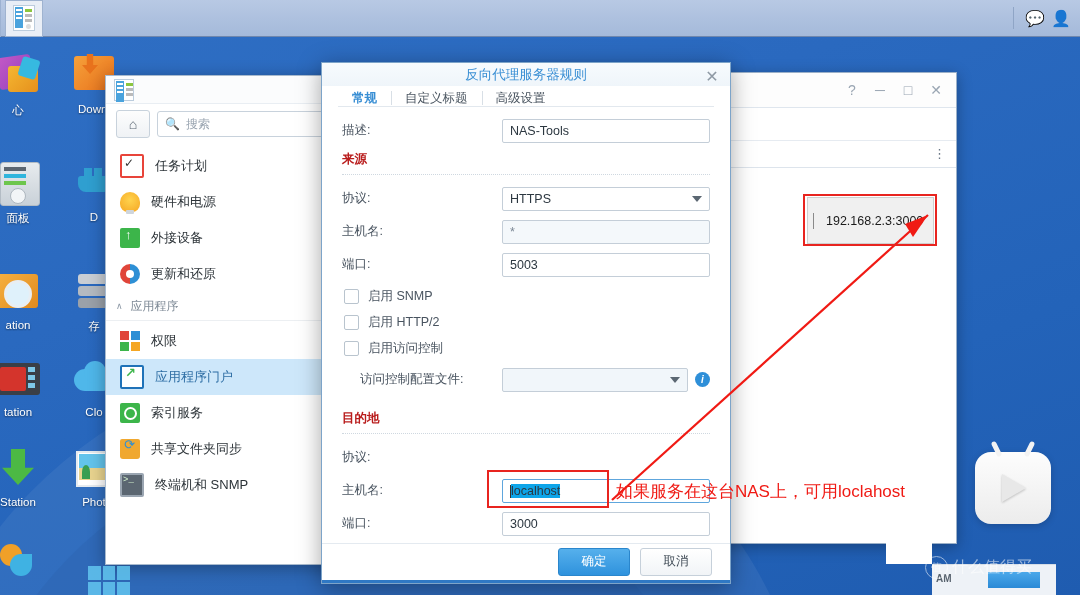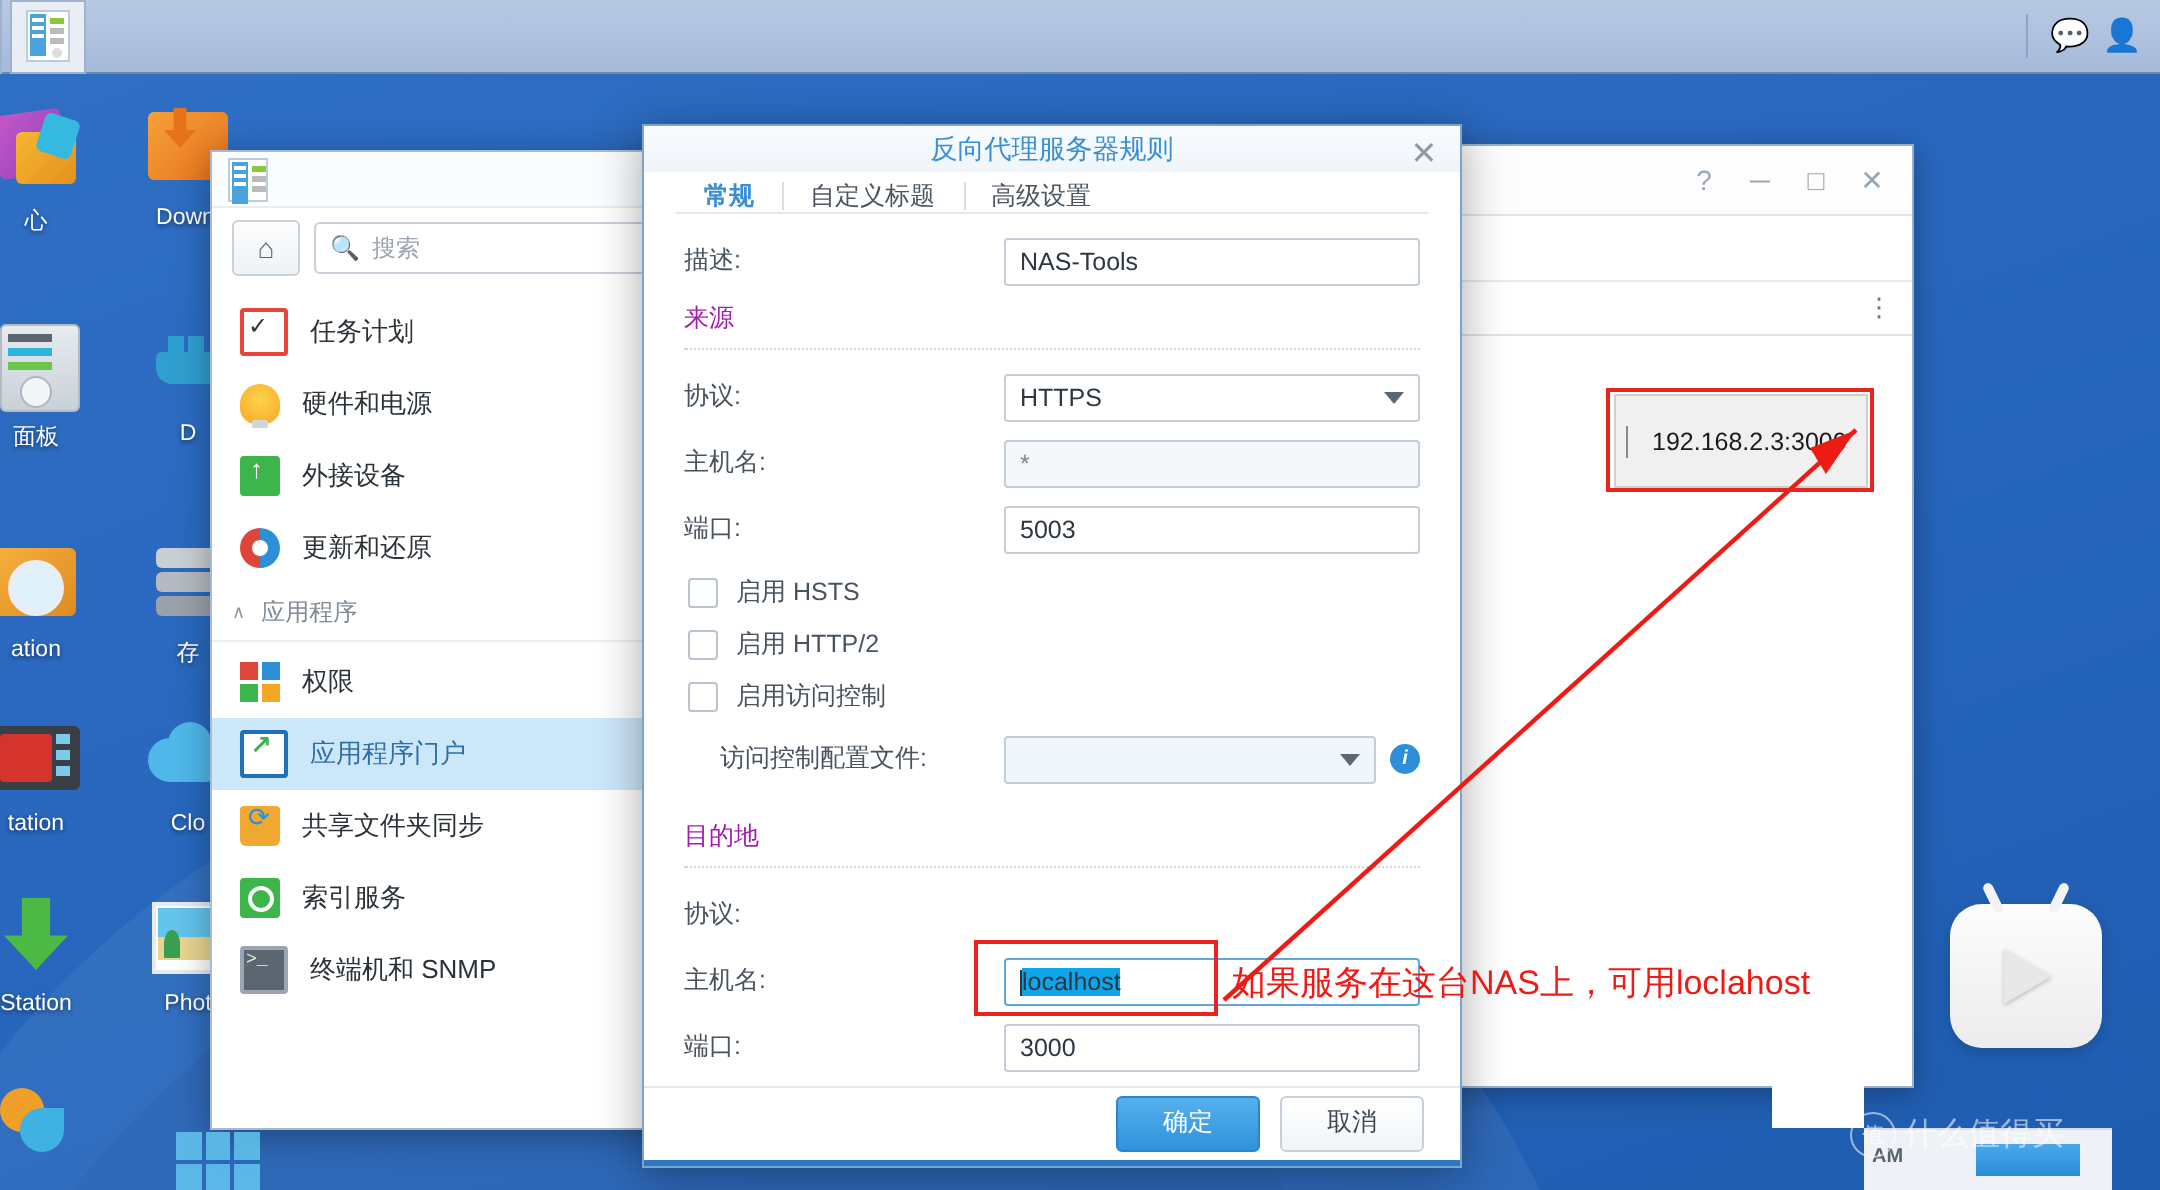--- a/index.html
+++ b/index.html
@@ -168,21 +168,21 @@
   .dlg-title .t { color:#3a8fd4; font-size:13.5px; }
   .dlg-close { position:absolute; right:8px; top:4px; color:#8f9aa5; font-size:16px; width:20px; text-align:center;}
   .dlg-tabs { height:26px; display:flex; align-items:flex-end; padding-left:16px; position:relative; background:#fff;}
   .dlg-tab { font-size:12.5px; color:#4a5560; padding:0 14px; position:relative; }
   .dlg-tab + .dlg-tab:before { content:""; position:absolute; left:0; top:1px; width:1px; height:14px; background:#d8dfe6; }
   .dlg-tab.active { color:#3a8fd4; font-weight:bold; }
   .dlg-tabs-sep { position:absolute; left:16px; right:16px; bottom:0; height:1px; background:#e2e8ee; }
 
   .dlg-body { flex:1; padding:10px 20px 0 20px; position:relative; font-size:12.5px; color:#33404d; }
   .sec-caption { color:#5c6875; font-size:12.5px; margin: 8px 0 10px 2px; }
-  .sec-head { color:#a21caf; font-size:12.5px; font-weight:normal; margin-top:6px; }
+  .sec-head { color:#b91c1c; font-size:12.5px; font-weight:bold; margin-top:6px; }
   .sec-rule { height:1px; border-top:1px dotted #cfd8e0; margin:6px 0 9px 0; }
 
   .frow { display:flex; align-items:center; height:28px; margin-bottom:5px; }
   .flabel { width:160px; color:#48535f; font-size:12.5px; }
   .fctl { flex:1; }
   .finput {
     width:100%; height:24px; box-sizing:border-box;
     border:1px solid #c4ced8; background:#fff; border-radius:2px;
     font-size:12.5px; color:#2c3740; padding:0 7px; line-height:22px;
     font-family:"Liberation Sans", sans-serif;
@@ -461,26 +461,26 @@
             <i class="p3"></i>
             <i class="p4"></i>
           </span>
         <span>权限</span>
       </div>
       <div class="cp-item active">
         <span class="ic ic-portal"></span>
         <span>应用程序门户</span>
       </div>
       <div class="cp-item">
+        <span class="ic ic-index"></span>
+        <span>索引服务</span>
+      </div>
+      <div class="cp-item">
         <span class="ic ic-sync"></span>
         <span>共享文件夹同步</span>
-      </div>
-      <div class="cp-item">
-        <span class="ic ic-index"></span>
-        <span>索引服务</span>
       </div>
       <div class="cp-item">
         <span class="ic ic-term"></span>
         <span>终端机和 SNMP</span>
       </div>
     </div>
   </div>
 
   <div class="dlg">
     <div class="dlg-title">
@@ -533,21 +533,21 @@
 
       <div class="frow">
         <div class="flabel">端口:</div>
         <div class="fctl">
           <div class="finput">5003</div>
         </div>
       </div>
 
       <div class="cbrow">
         <span class="cbox"></span>
-        <span class="cblabel">启用 HSTS</span>
+        <span class="cblabel">启用 SNMP</span>
       </div>
       <div class="cbrow">
         <span class="cbox"></span>
         <span class="cblabel">启用 HTTP/2</span>
       </div>
       <div class="cbrow">
         <span class="cbox"></span>
         <span class="cblabel">启用访问控制</span>
       </div>
 

